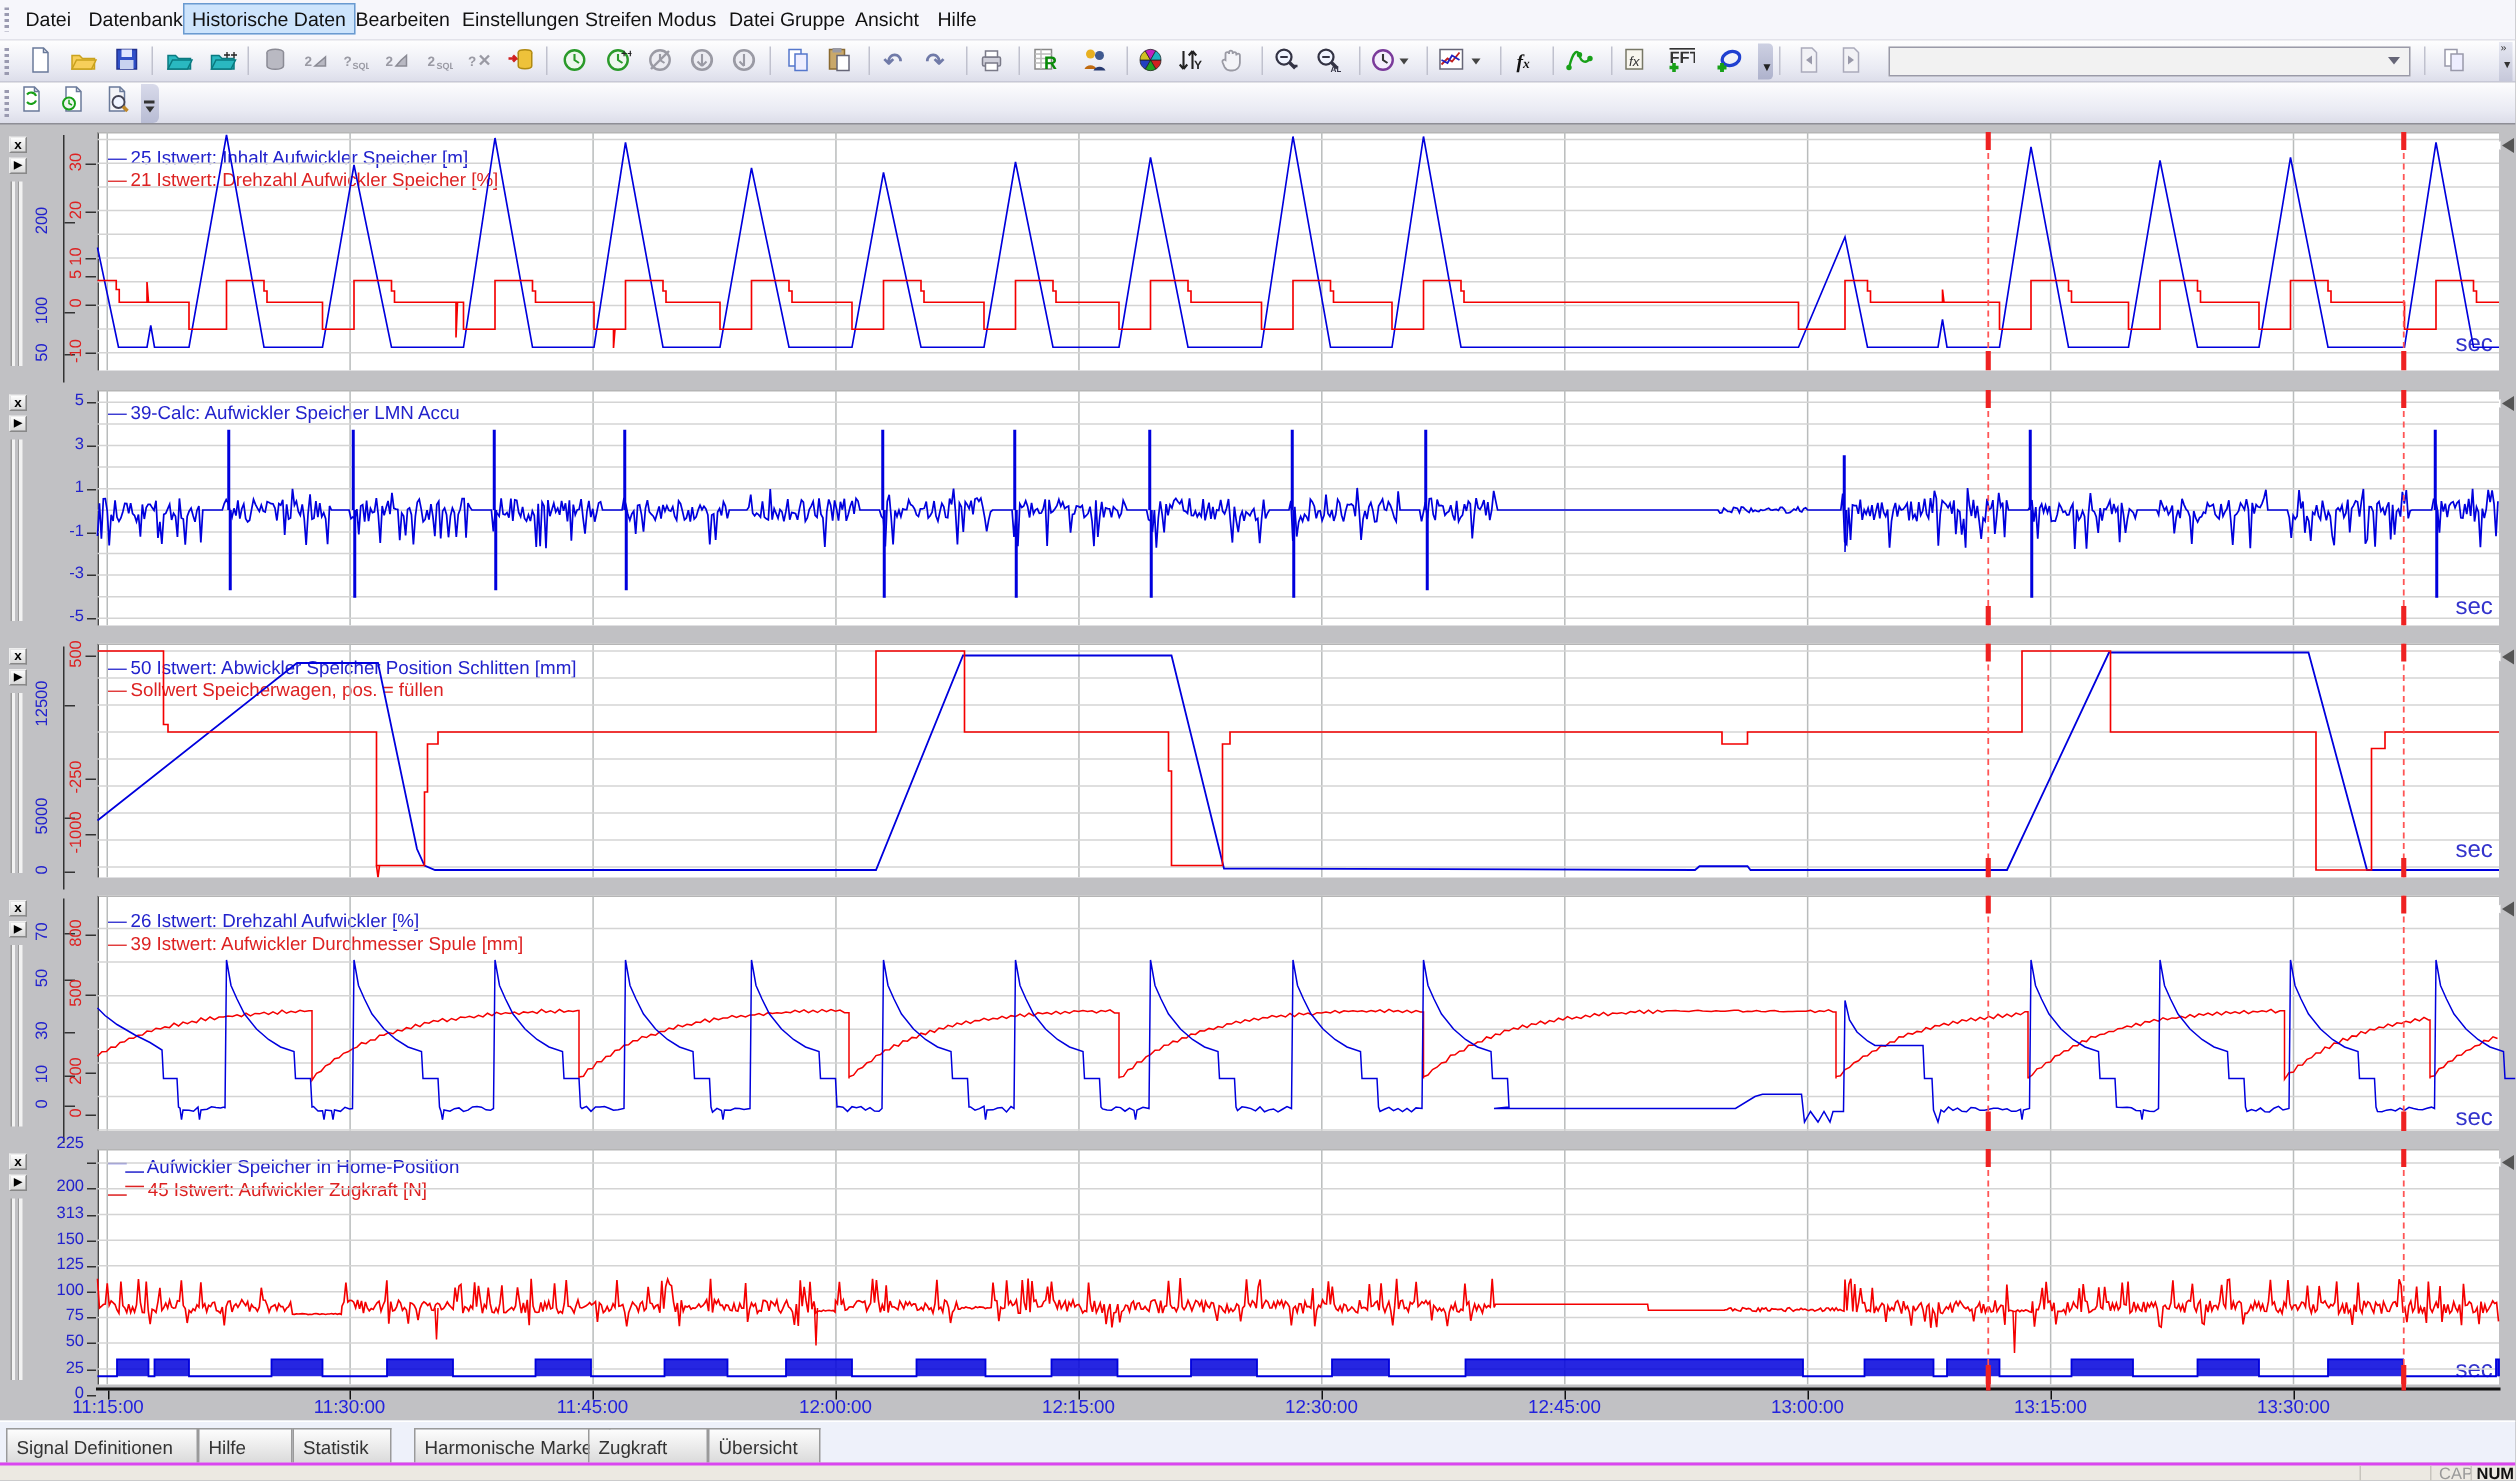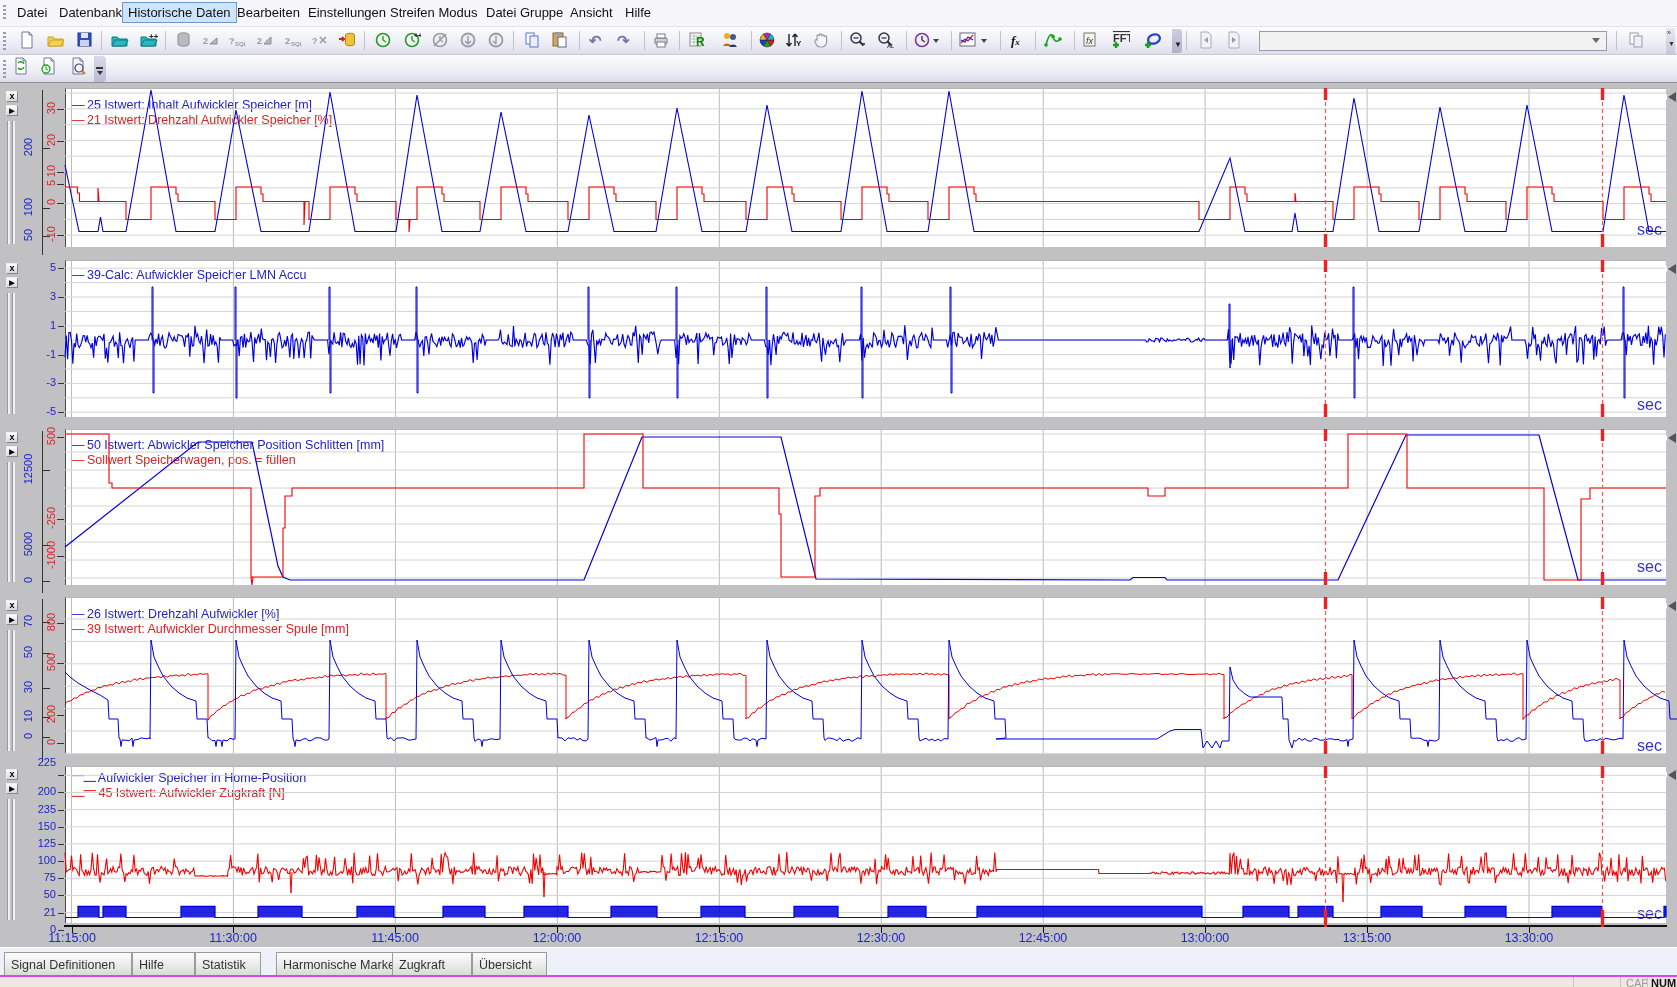--- a/index.html
+++ b/index.html
@@ -367,27 +367,27 @@
 <div class="rot" style="left:21px;top:708px;color:#dd2222">200</div>
 <div class="rot" style="left:21px;top:736px;color:#dd2222">0</div>
 <div class="hlbl" style="left:16px;top:261px">5</div>
 <div class="hlbl" style="left:16px;top:290px">3</div>
 <div class="hlbl" style="left:16px;top:319px">1</div>
 <div class="hlbl" style="left:16px;top:348px">-1</div>
 <div class="hlbl" style="left:16px;top:376px">-3</div>
 <div class="hlbl" style="left:16px;top:405px">-5</div>
 <div class="hlbl" style="left:16px;top:756px">225</div>
 <div class="hlbl" style="left:16px;top:785px">200</div>
-<div class="hlbl" style="left:16px;top:803px">235</div>
+<div class="hlbl" style="left:16px;top:803px">313</div>
 <div class="hlbl" style="left:16px;top:820px">150</div>
 <div class="hlbl" style="left:16px;top:837px">125</div>
 <div class="hlbl" style="left:16px;top:854px">100</div>
 <div class="hlbl" style="left:16px;top:871px">75</div>
 <div class="hlbl" style="left:16px;top:888px">50</div>
-<div class="hlbl" style="left:16px;top:906px">21</div>
+<div class="hlbl" style="left:16px;top:906px">25</div>
 <div class="hlbl" style="left:16px;top:923px">0</div>
 <div class="leg" style="left:72px;top:98px;color:#2222cc"><span style="letter-spacing:-1px">—</span> 25 Istwert: Inhalt Aufwickler Speicher [m]</div>
 <div class="leg" style="left:72px;top:113px;color:#dd2222"><span style="letter-spacing:-1px">—</span> 21 Istwert: Drehzahl Aufwickler Speicher [%]</div>
 <div class="leg" style="left:72px;top:268px;color:#2222cc"><span style="letter-spacing:-1px">—</span> 39-Calc: Aufwickler Speicher LMN Accu</div>
 <div class="leg" style="left:72px;top:438px;color:#2222cc"><span style="letter-spacing:-1px">—</span> 50 Istwert: Abwickler Speicher Position Schlitten [mm]</div>
 <div class="leg" style="left:72px;top:453px;color:#dd2222"><span style="letter-spacing:-1px">—</span> Sollwert Speicherwagen, pos. = füllen</div>
 <div class="leg" style="left:72px;top:607px;color:#2222cc"><span style="letter-spacing:-1px">—</span> 26 Istwert: Drehzahl Aufwickler [%]</div>
 <div class="leg" style="left:72px;top:622px;color:#dd2222"><span style="letter-spacing:-1px">—</span> 39 Istwert: Aufwickler Durchmesser Spule [mm]</div>
 <div class="leg" style="left:72px;top:771px;color:#2222cc"><span style="letter-spacing:-1px">⎻⎼</span> Aufwickler Speicher in Home-Position</div>
 <div class="leg" style="left:72px;top:786px;color:#dd2222"><span style="letter-spacing:-1px">⎼⎻</span> 45 Istwert: Aufwickler Zugkraft [N]</div>

